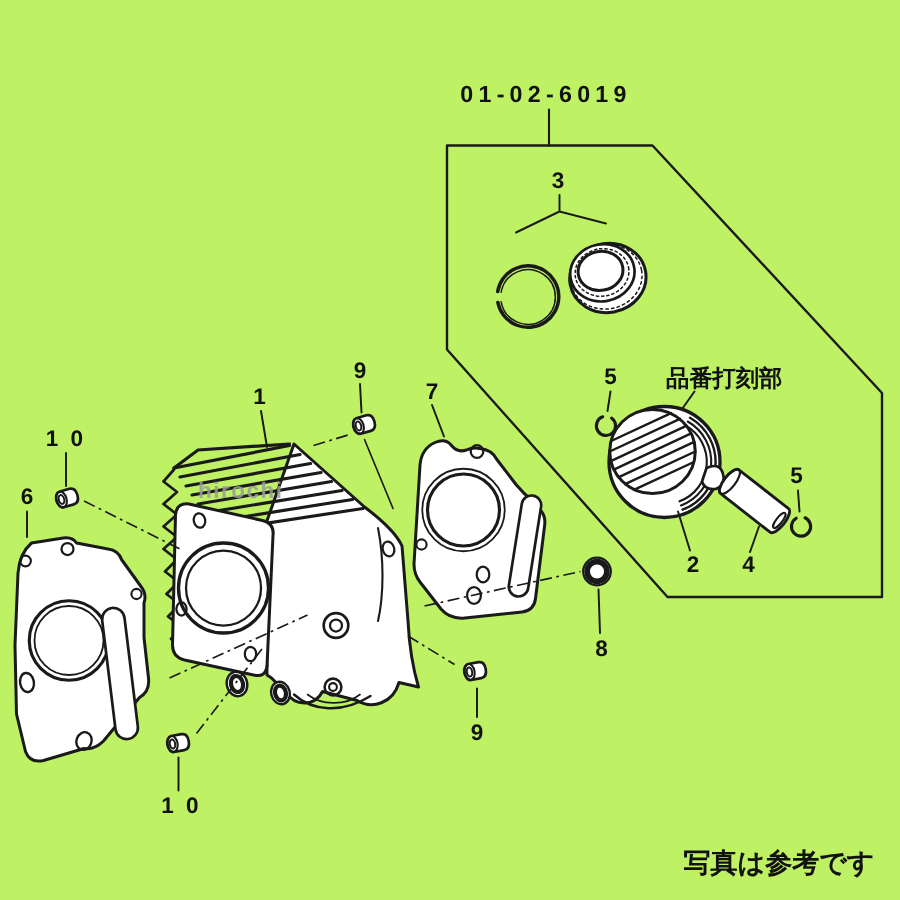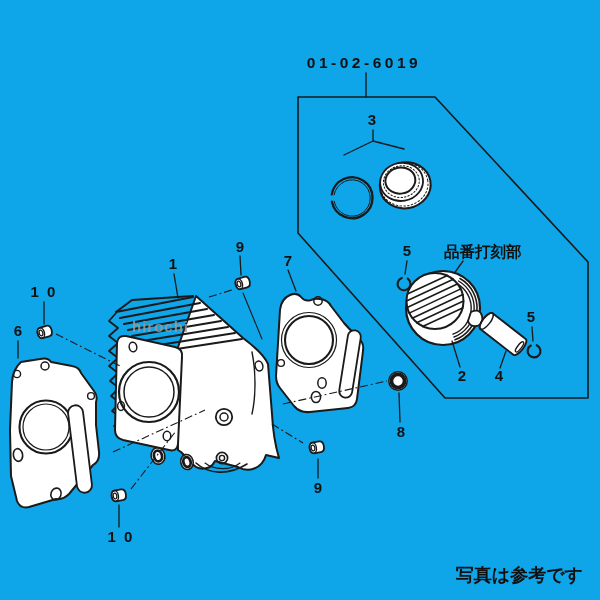--- a/index.html
+++ b/index.html
@@ -1,16 +1,16 @@
 <!DOCTYPE html>
 <html><head>
 <meta charset="utf-8">
 <style>
   html,body{margin:0;padding:0;background:#ffffff;}
-  .stage{position:relative;width:600px;height:600px;background:#0ea5e9;overflow:hidden;
+  .stage{position:relative;width:600px;height:600px;background:#bef264;overflow:hidden;
          font-family:"Liberation Sans", sans-serif;}
   svg{display:block;}
   .ln{stroke:#1a1a1a;fill:none;stroke-linecap:round;stroke-linejoin:round;}
   .fillw{fill:#ffffff;stroke:#1a1a1a;stroke-linejoin:round;}
   .dd{stroke:#1a1a1a;fill:none;stroke-width:1.1;stroke-dasharray:8 3 1.8 3;}
   text{fill:#111;font-weight:700;}
   .callout{font-size:15px;letter-spacing:2px;}
   .code{font-size:15.5px;letter-spacing:3.5px;}
   .cjk{font-size:15.5px;font-weight:700;}
   .note{font-size:18px;font-weight:600;}

